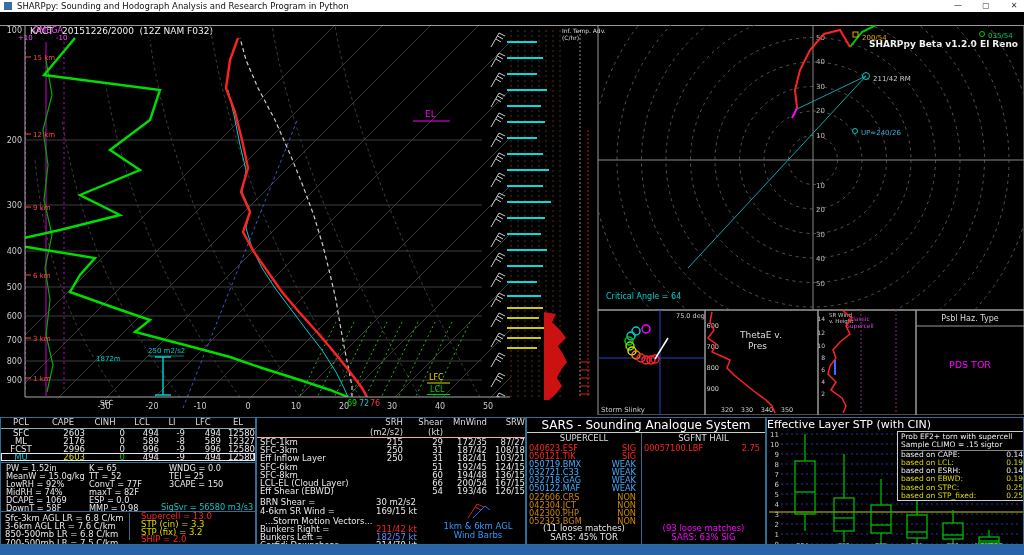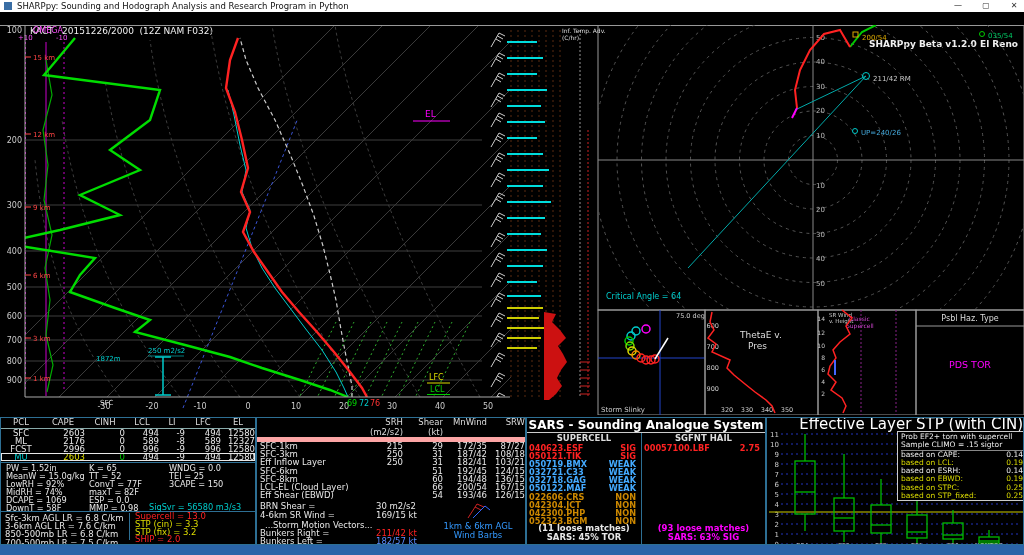--- a/index.html
+++ b/index.html
@@ -14,47 +14,47 @@
   .winbtn{position:absolute;top:0;width:20px;text-align:center;color:#333;font-size:8px;cursor:default;}
   #appheader{position:absolute;left:0;top:12px;width:1024px;height:13px;background:#000;color:#f0f0f0;
     font-size:9px;line-height:13px;white-space:pre;}
   #appheader .lft{position:absolute;left:30px;}
   #appheader .rgt{position:absolute;right:6px;font-weight:bold;}
   
   #bottom{position:absolute;left:0;top:417px;width:1024px;height:128px;font-size:8.5px;}
   .panel{position:absolute;top:0;height:126px;border:1px solid #2d6f94;background:#000;overflow:hidden;}
   #p-thermo{left:0;width:254px;}
   #p-kin{left:256px;width:268px;}
-  #p-sars{left:526px;width:238px;font-weight:bold;}
+  #p-sars{left:526px;width:238px;}
   #p-stp{left:766px;width:256px;}
   .prow,.phead{display:grid;grid-template-columns:40px 44px 40px 34px 26px 36px 34px;line-height:8.2px;}
   .phead{line-height:9.5px;border-bottom:1px solid #8aa;color:#ddd;}
   .phead span{text-align:center;}
   .prow .c{text-align:right;}
   .prow .name{text-align:center;}
   .prow.selected{outline:1px solid #e8e8e8;outline-offset:-1px;}
   .hr{border-top:1px solid #2d6f94;}
   #ind{position:relative;height:48px;}
   .icol{position:absolute;top:2px;line-height:7.9px;font-size:8.2px;}
   .iline{white-space:pre;}
   #lapse{position:absolute;left:4px;top:96px;line-height:8.2px;}
-  #comp{position:absolute;left:128px;top:95px;width:125px;height:27px;border-left:1px solid #2d6f94;padding-left:5px;line-height:7.8px;}
+  #comp{position:absolute;left:128px;top:95px;width:125px;height:27px;border-left:1px solid #2d6f94;padding-left:11px;line-height:7.8px;}
   .krow,.khead{display:grid;grid-template-columns:100px 46px 40px 44px 38px;line-height:8.2px;}
-  .khead{color:#ddd;border-bottom:5px solid #fca5a5;line-height:9.5px;}
+  .khead{color:#ddd;border-bottom:1px solid #fca5a5;line-height:9.5px;}
   .krow span,.khead span{text-align:right;}
   .krow .name,.khead .name{text-align:left;padding-left:3px;}
   .vrow{display:grid;grid-template-columns:116px auto;line-height:8.2px;padding-left:3px;}
   #sars-title{height:14px;line-height:14px;text-align:center;font-size:12px;color:#fff;border-bottom:1px solid #ccc;}
   #sars-cols{position:absolute;left:0;top:15px;width:238px;height:111px;}
   #sars-sup{position:absolute;left:0;top:0;width:114px;height:111px;border-right:1px solid #2d6f94;}
   #sars-hail{position:absolute;left:115px;top:0;width:123px;height:111px;}
   .sars-h{text-align:center;color:#ddd;line-height:11px;}
   .mrow{display:flex;justify-content:space-between;padding:0 5px 0 2px;line-height:8.1px;font-size:8.2px;}
   .sfoot{position:absolute;bottom:2px;width:100%;text-align:center;line-height:9px;}
-  #stp-title{text-align:right;font-size:15px;color:#fff;line-height:13px;}
+  #stp-title{text-align:left;font-size:11px;color:#fff;line-height:13px;}
   #probbox{position:absolute;left:130px;top:13px;width:122px;height:66px;border:1px solid #ccc;background:#000;
     font-size:7.5px;line-height:8.3px;padding:1px 3px;}
   .prbrow{display:flex;justify-content:space-between;}
   .bluebar{position:absolute;left:0;top:545px;width:1024px;height:10px;background:#2a64a8;}
   .abs{position:absolute;}
 </style>
 </head>
 <body>
 <div id="screen">
 
@@ -448,21 +448,21 @@
             <div class="iline">ConvT = 77F</div>
             <div class="iline">maxT = 82F</div>
             <div class="iline">ESP = 0.0</div>
             <div class="iline">MMP = 0.98</div>
       </div>
       <div class="icol" style="left:168px">
         <div class="iline">WNDG = 0.0</div>
             <div class="iline">TEI = 25</div>
             <div class="iline">3CAPE = 150</div>
       </div>
-      <div class="icol" style="left:148px;top:41px;color:#00cccc">SigSvr = 56580 m3/s3</div>
+      <div class="icol" style="left:160px;top:41px;color:#00cccc">SigSvr = 56580 m3/s3</div>
     </div>
     <div class="hr"></div>
     <div id="lapse">
       <div>Sfc-3km AGL LR = 6.8 C/km</div>
           <div>3-6km AGL LR = 7.6 C/km</div>
           <div>850-500mb LR = 6.8 C/km</div>
           <div>700-500mb LR = 7.5 C/km</div>
     </div>
     <div id="comp">
       <div style="color: rgb(255, 34, 34);">Supercell = 13.0</div>

